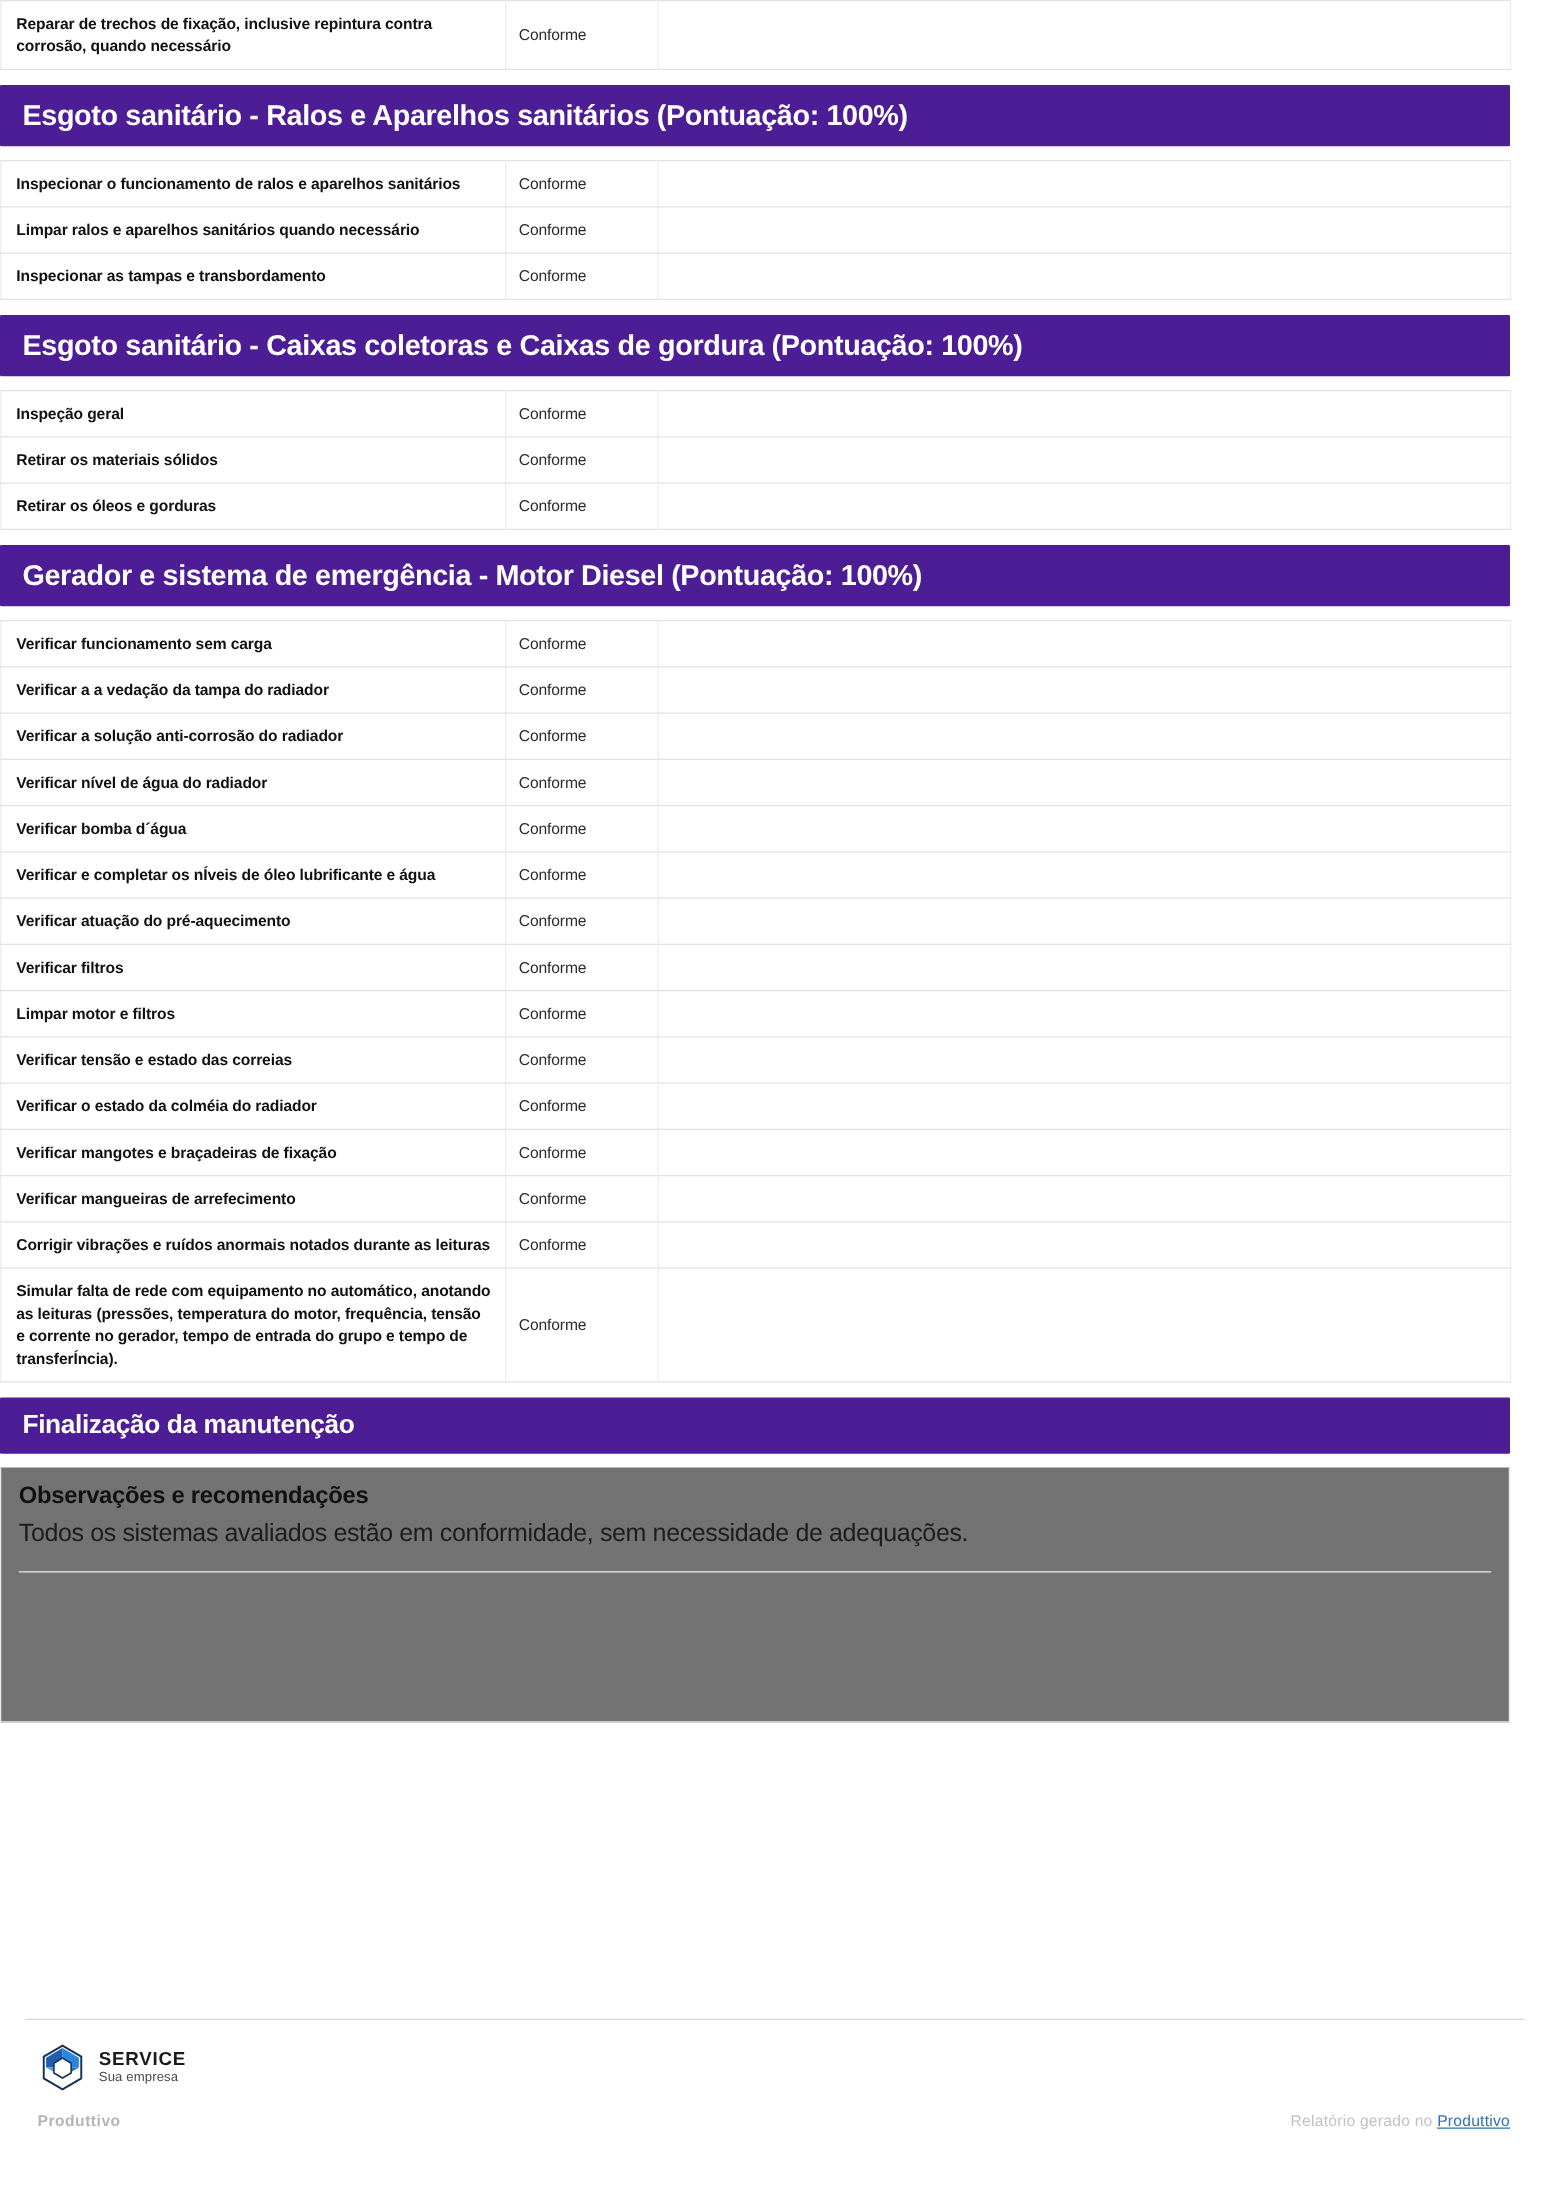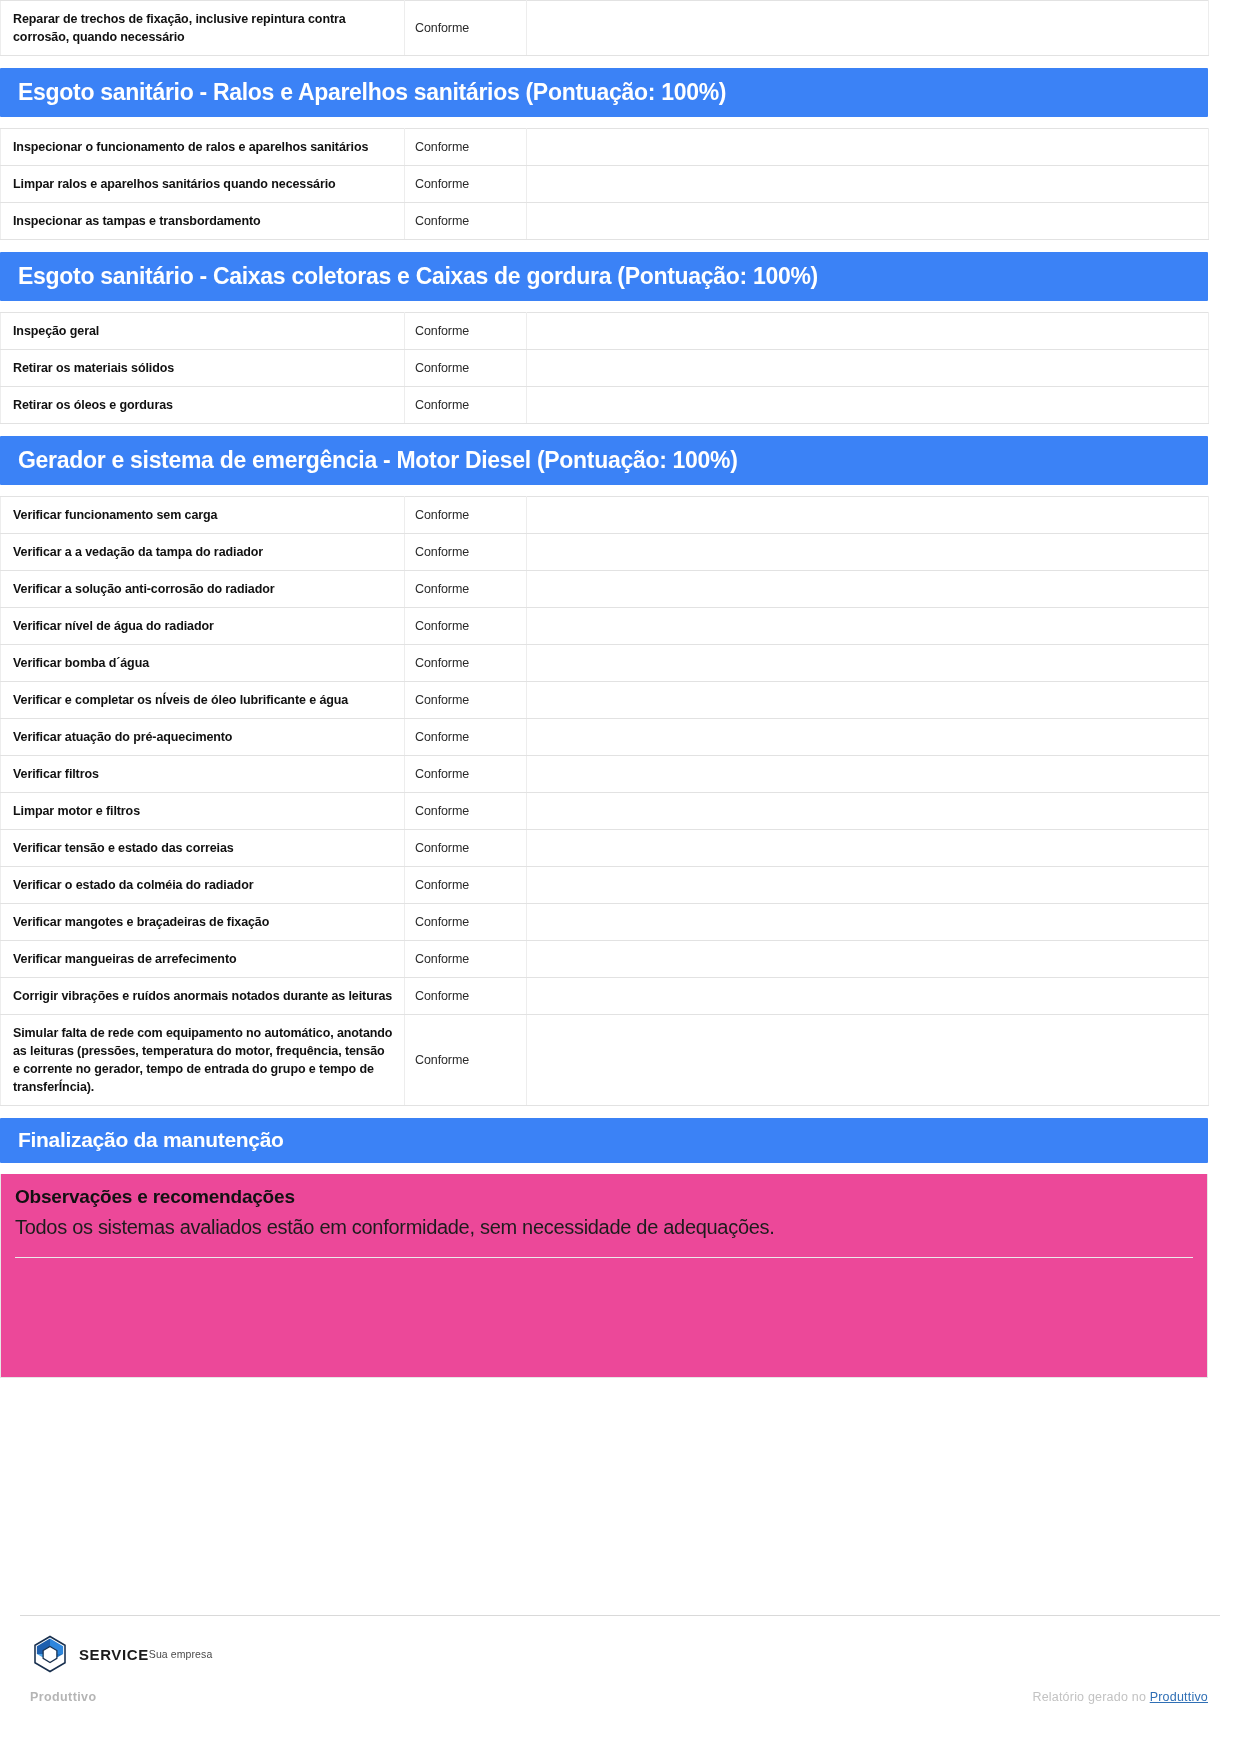--- a/index.html
+++ b/index.html
@@ -55,42 +55,42 @@
     color: #2b2b2b;
     padding-left: 10px;
     letter-spacing: -0.1px;
   }
   .check-table tr.item td.notes {
     background: #ffffff;
   }
 
   
   .section-bar {
-    background: #3b82f6;
+    background: #4c1d95;
     color: #ffffff;
     width: 1208px;
     margin: 12px 0 11px 0;
     padding: 12px 18px 13px 18px;
     font-size: 23px;
     font-weight: bold;
     line-height: 1.05;
     letter-spacing: -0.3px;
     border-radius: 1px;
   }
   .section-bar.small {
     font-size: 21px;
     padding: 11px 18px 12px 18px;
   }
 
   
   .final-block {
     width: 1208px;
     border: 1px solid #e6e6e6;
     border-top: none;
-    background: #ec4899;
+    background: #737373;
     padding: 12px 14px 0 14px;
     min-height: 200px;
   }
   .obs-title {
     font-size: 19px;
     font-weight: bold;
     color: #111;
     margin: 0 0 6px 0;
     letter-spacing: -0.2px;
   }
@@ -122,20 +122,21 @@
   }
   .footer-logo-row {
     display: flex;
     align-items: center;
     padding: 18px 0 0 14px;
     gap: 9px;
   }
   .logo-mark { width: 40px; height: 40px; display: block; }
   .logo-text-wrap {
     display: flex;
+    flex-direction: column;
     justify-content: center;
     line-height: 1;
   }
   .logo-title {
     font-size: 15px;
     font-weight: bold;
     letter-spacing: 0.6px;
     color: #1b1b1b;
   }
   .logo-sub {

